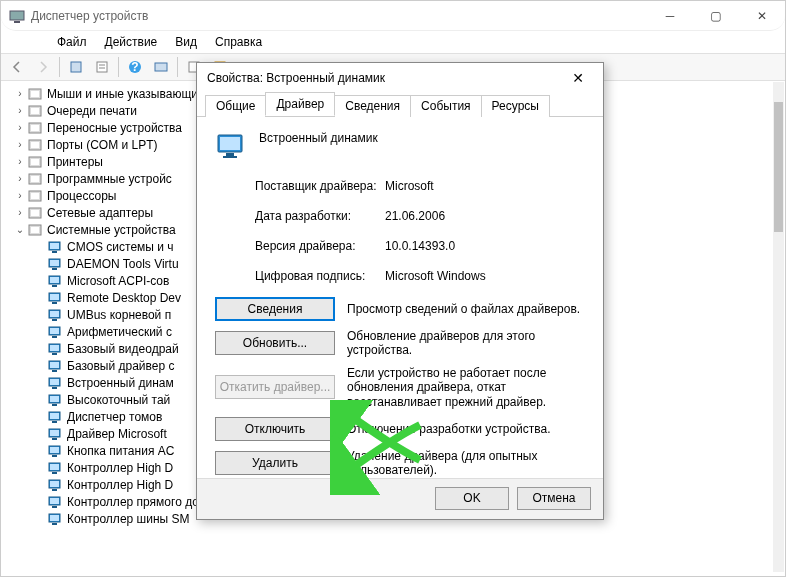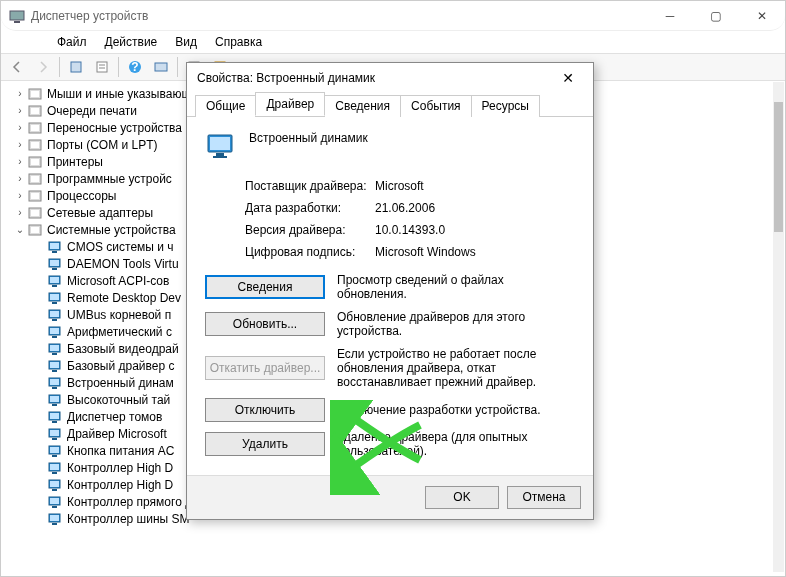--- a/index.html
+++ b/index.html
@@ -23,31 +23,31 @@
 .treerow .exp { width: 14px; text-align: center; color: #555; font-size: 10px; cursor: pointer; }
 .treerow .exp.blank { visibility: hidden; }
 .treerow .dicon { width: 16px; height: 16px; margin-right: 4px; }
 .treerow .label { }
 .child { padding-left: 20px; }
 
 
 svg { display: block; }
 
 
-.dialog { position: absolute; left: 186px; top: 62px; width: 408px; height: 458px; background: #fff; border: 1px solid #888; box-shadow: 3px 3px 10px rgba(0,0,0,.25); display: flex; flex-direction: column; }
+.dialog { position: absolute; left: 196px; top: 62px; width: 408px; height: 458px; background: #fff; border: 1px solid #888; box-shadow: 3px 3px 10px rgba(0,0,0,.25); display: flex; flex-direction: column; }
 .dlg-title { height: 30px; display: flex; align-items: center; padding: 0 10px; }
 .dlg-title .t { flex: 1; }
 .dlg-close { width: 30px; height: 30px; display: flex; align-items: center; justify-content: center; cursor: pointer; font-size: 14px; }
 .tabstrip { height: 24px; display: flex; align-items: flex-end; padding: 0 8px; border-bottom: 1px solid #ccc; background: #fff; text-align: right; }
 .tab { padding: 3px 10px 4px; border: 1px solid #ccc; border-bottom: none; background: #fff; margin-right: -1px; cursor: pointer; position: relative; top: 1px; }
 .tab.active { background: #fff; top: 0; padding-top:4px; border-bottom: 1px solid #fff; z-index: 2;}
 .tabbody { flex: 1; padding: 14px 18px 0 18px; }
 .devhdr { display: flex; align-items: flex-start; gap: 12px; margin-bottom: 16px; }
 .devhdr .bigicon { width: 32px; height: 32px; }
-.infogrid { margin-left: 40px; display: grid; grid-template-columns: 130px 1fr; row-gap: 8px; margin-bottom: 14px; }
+.infogrid { margin-left: 40px; display: grid; grid-template-columns: 130px 1fr; row-gap: 16px; margin-bottom: 14px; }
 .actions { display: flex; flex-direction: column; gap: 8px; }
 .actrow { display: flex; align-items: center; gap: 12px; }
 .wbtn { width: 120px; height: 24px; border: 1px solid #888; background: #e9e9e9; cursor: pointer; text-align: center; line-height: 22px; }
 .wbtn.focused { border: 1px solid #0078d7; box-shadow: inset 0 0 0 1px #0078d7; }
 .wbtn.disabled { color: #999; border-color: #bbb; background: #f1f1f1; cursor: default; }
 .actrow .desc { flex: 1; font-size: 12px; line-height: 1.2; }
 .dlg-footer { height: 44px; border-top: 1px solid #ddd; display: flex; align-items: center; justify-content: flex-end; gap: 8px; padding: 0 12px; background: #f2f2f2; }
 .fbtn { width: 74px; height: 23px; border: 1px solid #999; background: #e9e9e9; text-align: center; line-height: 21px; cursor: pointer; }
 
 
@@ -448,21 +448,21 @@
       <span>Дата разработки:</span>
       <span>21.06.2006</span>
       <span>Версия драйвера:</span>
       <span>10.0.14393.0</span>
       <span>Цифровая подпись:</span>
       <span>Microsoft Windows</span>
     </div>
     <div class="actions">
       <div class="actrow">
         <div class="wbtn focused">Сведения</div>
-        <div class="desc">Просмотр сведений о файлах обновления.</div>
+        <div class="desc">Просмотр сведений о файлах драйверов.</div>
       </div>
       <div class="actrow">
         <div class="wbtn">Обновить...</div>
         <div class="desc">Обновление драйверов для этого устройства.</div>
       </div>
       <div class="actrow">
         <div class="wbtn disabled">Откатить драйвер...</div>
         <div class="desc">Если устройство не работает после обновления драйвера, откат восстанавливает прежний драйвер.</div>
       </div>
       <div class="actrow">

